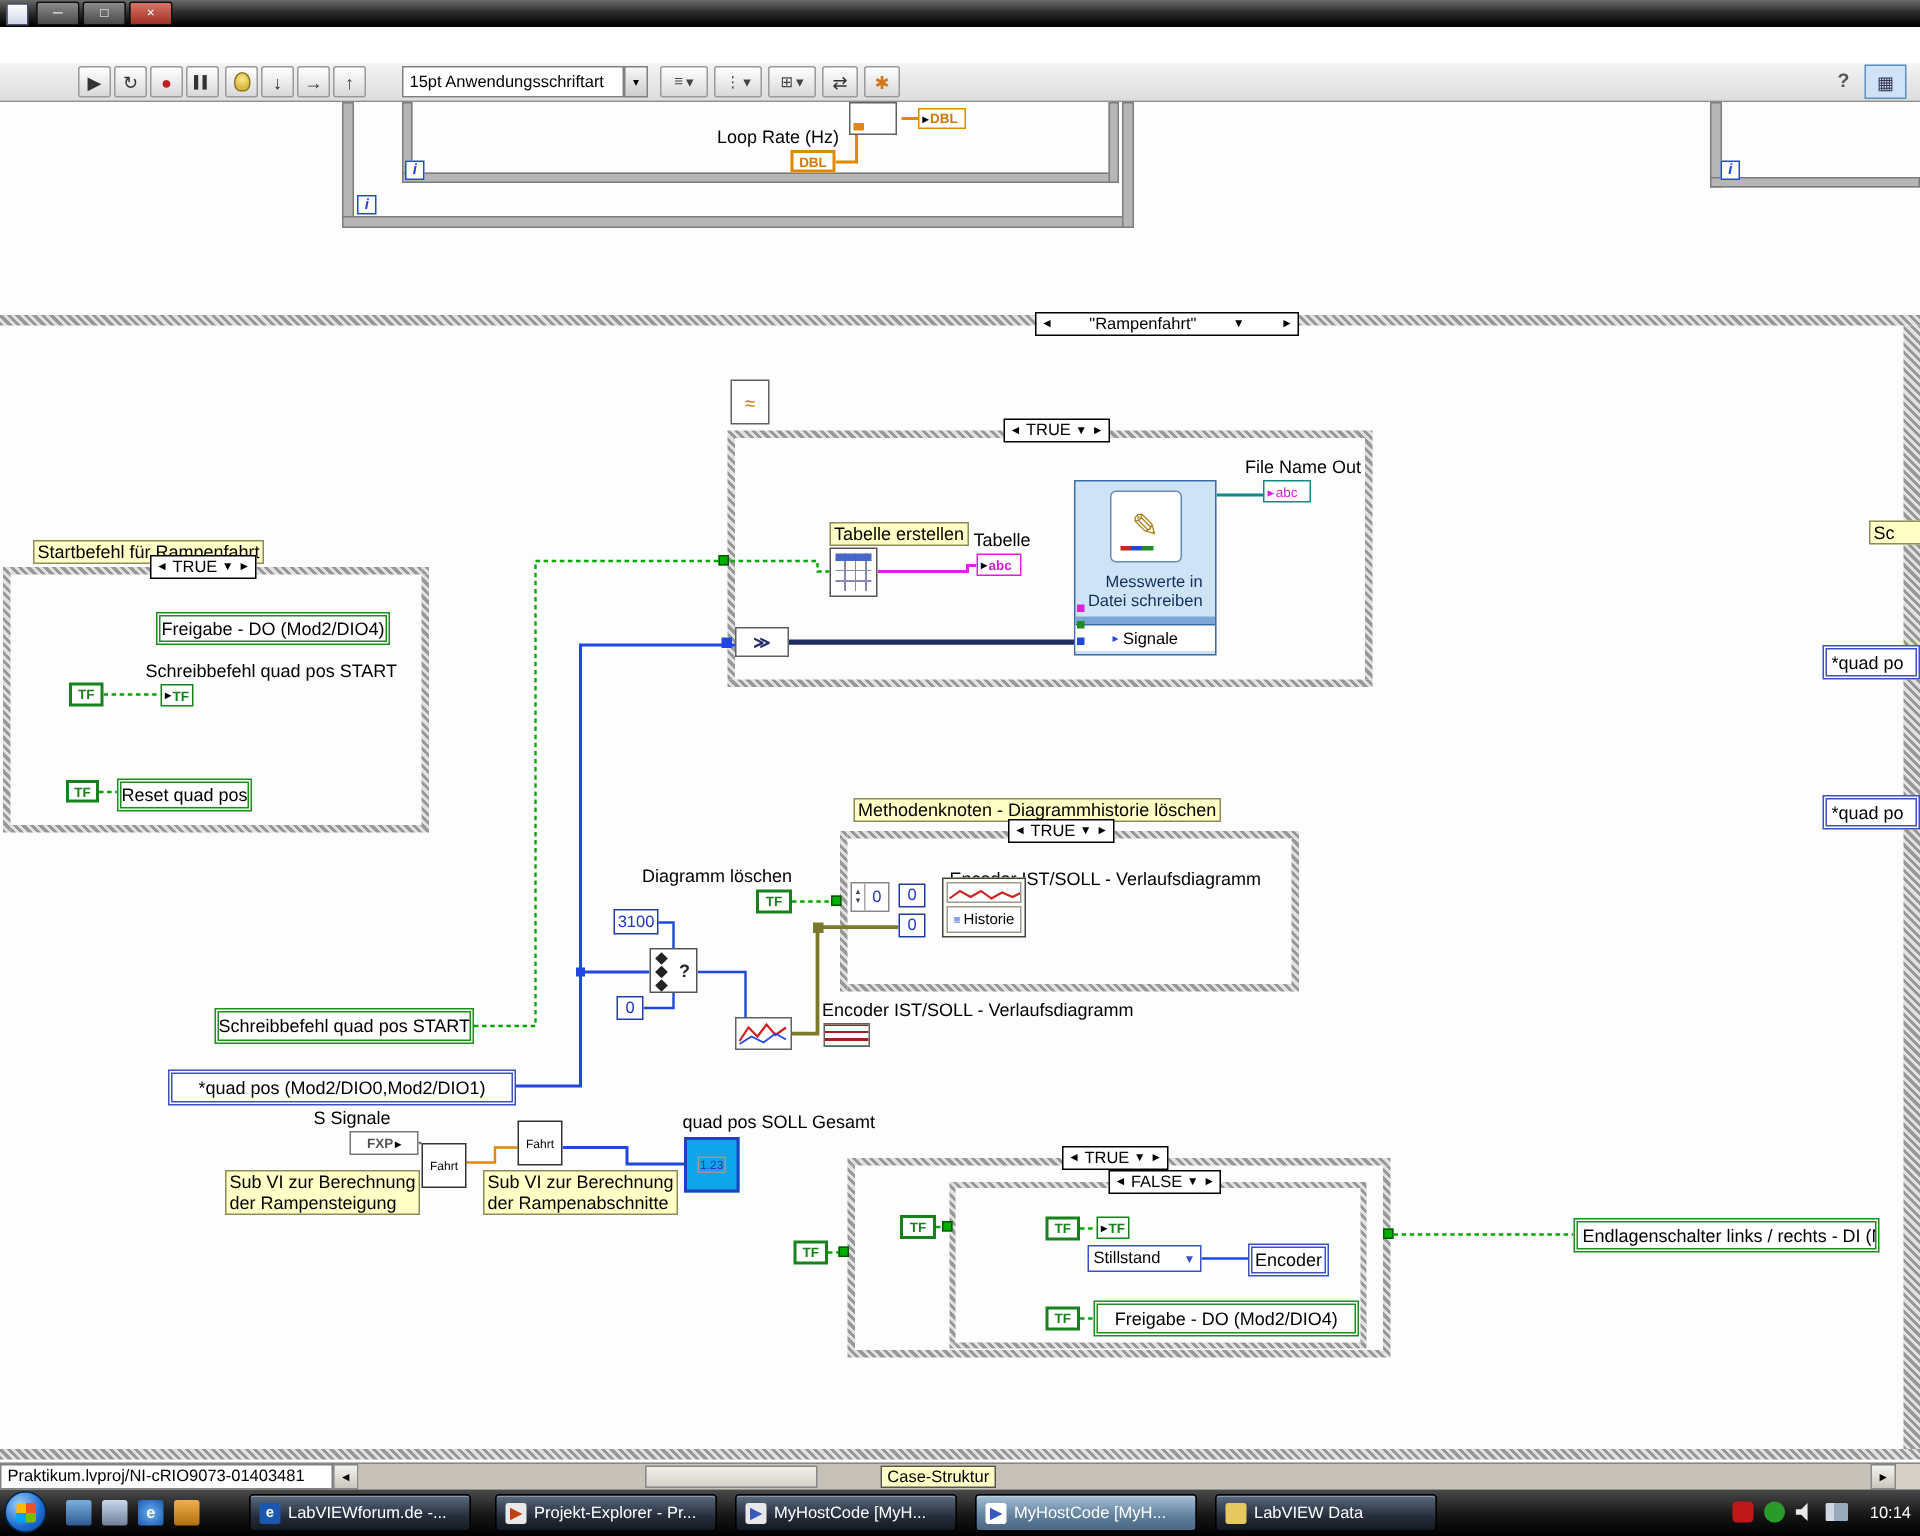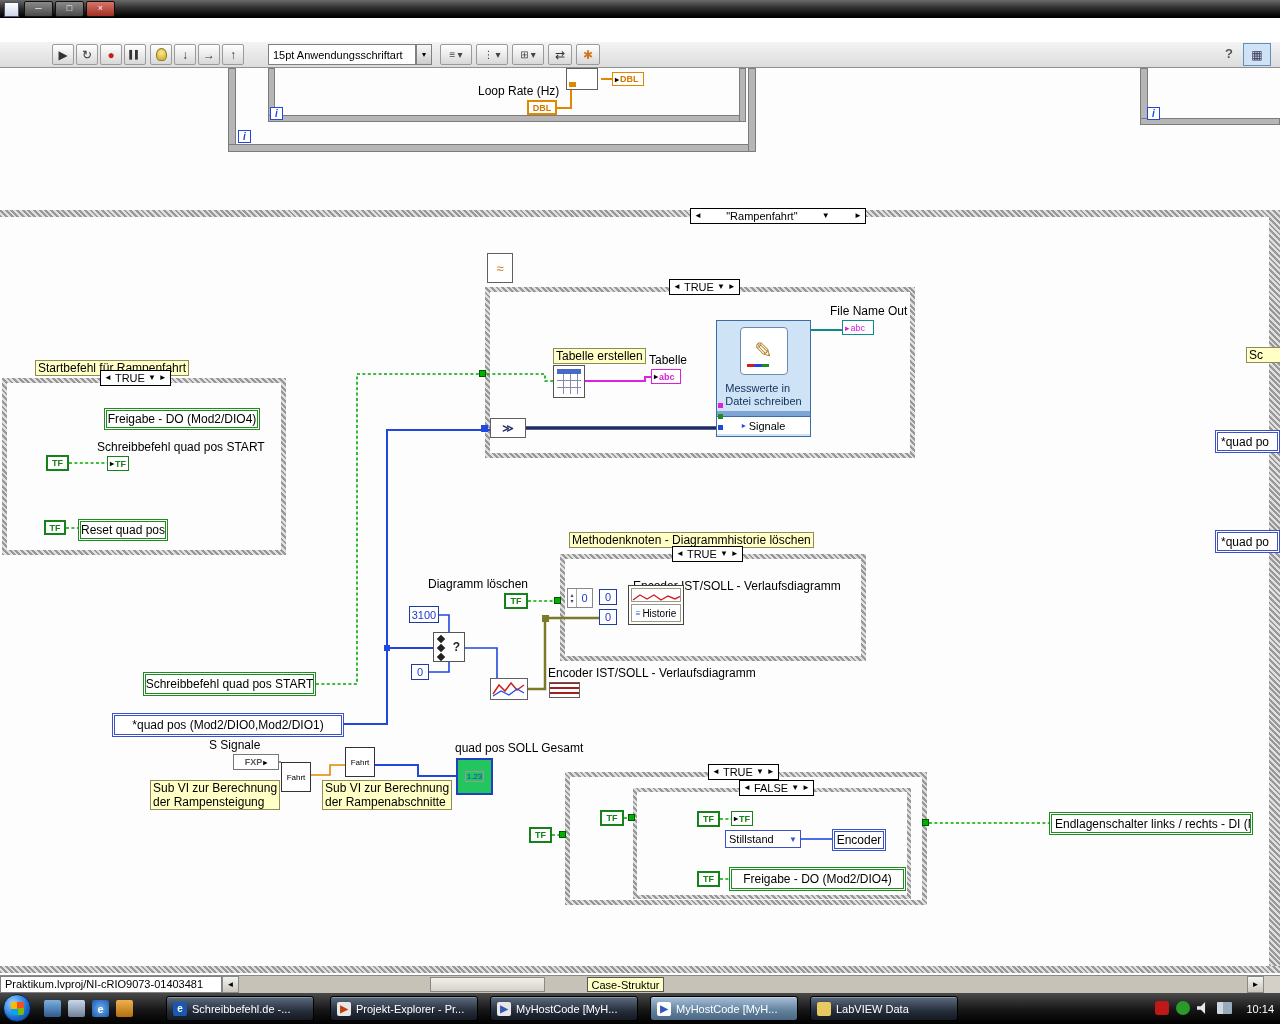--- a/index.html
+++ b/index.html
@@ -53,38 +53,38 @@
   .iterm{position:absolute;width:13px;height:13px;background:#fff;border:1px solid #2048e0;color:#2048e0;font-style:italic;font-weight:bold;font-size:10px;display:flex;align-items:center;justify-content:center;z-index:2;box-sizing:border-box}
   .iconbox{position:absolute;background:#fff;border:1px solid #606060;z-index:2;box-sizing:border-box}
   .tunnel{position:absolute;width:7px;height:7px;background:#00b000;border:1px solid #005800;z-index:4;box-sizing:border-box}
   .jsq{position:absolute;z-index:3}
   .fxp{position:absolute;background:#fff;border:1px solid #777;color:#555;font-weight:bold;font-size:9px;display:flex;align-items:center;justify-content:center;gap:1px;z-index:2;box-sizing:border-box}
   .enum{position:absolute;background:#fff;border:1px solid #3c50c8;color:#000;font-size:11px;display:flex;align-items:center;justify-content:space-between;padding:0 3px;z-index:2;box-sizing:border-box}
   .enum .dd{color:#3c50c8;font-size:8px}
   .expressvi{position:absolute;background:#cfe3f6;border:1px solid #3c6ea5;z-index:2;box-sizing:border-box;display:flex;flex-direction:column;align-items:center}
   .ex-icon{width:46px;height:46px;background:#fff;border:1px solid #6a8ab0;border-radius:4px;margin-top:6px;display:flex;align-items:center;justify-content:center;font-size:22px;color:#b08020;position:relative}
   .ex-icon::after{content:"";position:absolute;left:6px;bottom:7px;width:22px;height:3px;background:linear-gradient(90deg,#d02020 33%,#2048e0 33% 66%,#1e8c1e 66%)}
-  .ex-title{font-size:11px;color:#10305a;text-align:left;margin-top:7px;line-height:1.2}
+  .ex-title{font-size:11px;color:#10305a;text-align:right;margin-top:7px;line-height:1.2}
   .ex-div{width:100%;height:5px;background:#7ea6d4;margin-top:3px}
   .ex-port{width:100%;height:17px;background:#fff;border-top:1px solid #3c6ea5;display:flex;align-items:center;justify-content:center;gap:3px;font-size:11px}
   .ex-pins{position:absolute;left:1px;top:82px;display:flex;flex-direction:column;gap:6px}
   .ex-pins i{width:5px;height:5px;display:block}
   .selectnode{position:absolute;background:#fff;border:1px solid #555;z-index:2;box-sizing:border-box}
   .seldot{position:absolute;width:6px;height:6px;background:#222;transform:rotate(45deg)}
   .selq{position:absolute;right:4px;top:7px;font-size:12px;font-weight:bold;color:#222}
   .spinner{position:absolute;background:#fff;border:1px solid #888;display:flex;align-items:center;z-index:2;box-sizing:border-box}
   .spincol{width:8px;height:100%;border-right:1px solid #aaa;font-size:6px;line-height:6px;color:#446;display:flex;flex-direction:column;align-items:center;justify-content:center}
   .spinval{flex:1;text-align:center;color:#2038c8;font-size:11px}
   .invoke{position:absolute;background:#fffef2;border:1px solid #444;z-index:2;box-sizing:border-box}
   .inv-strip{margin:2px;height:12px;background:#fff;border:1px solid #999;overflow:hidden}
   .inv-item{margin:0 2px;height:16px;border:1px solid #999;background:#fff;font-size:10px;display:flex;align-items:center;justify-content:center;gap:2px}
   .inv-item b{color:#2048e0;font-size:8px}
   .tableicon{position:absolute;background:#fff;border:1px solid #555;z-index:2;box-sizing:border-box}
   .tableicon::before{content:"";position:absolute;inset:3px;background:linear-gradient(#4868c8 0 5px,transparent 5px),repeating-linear-gradient(0deg,transparent 0 6px,#88a 6px 7px),repeating-linear-gradient(90deg,transparent 0 6px,#88a 6px 7px)}
-  .ind123{position:absolute;border:2px solid #2040c0;background:#22c55e;z-index:2;box-sizing:border-box;display:flex;align-items:center;justify-content:center}
+  .ind123{position:absolute;border:2px solid #2040c0;background:#0ea5e9;z-index:2;box-sizing:border-box;display:flex;align-items:center;justify-content:center}
   .ind123 span{border:1px solid #999;font-size:8px;color:#2038c8;padding:0 1px}
   .abcind{position:absolute;background:#fff;border:1px solid #d820d8;color:#d820d8;font-weight:bold;font-size:9px;display:flex;align-items:center;gap:1px;padding:0 2px;z-index:2;box-sizing:border-box}
   .pathind{position:absolute;background:#fff;border:1px solid #0e8a8a;color:#d820d8;font-size:9px;display:flex;align-items:center;gap:1px;padding:0 2px;z-index:2;box-sizing:border-box}
   .vibox{position:absolute;background:#fff;border:1px solid #333;z-index:2;box-sizing:border-box;display:flex;align-items:center;justify-content:center;font-size:8px;text-align:center}
 
   
   .statusbar{position:absolute;left:0;top:975px;width:1280px;height:18px;background:#d4d0c8;border-top:1px solid #888;box-sizing:border-box;z-index:20}
   .sb-tab{position:absolute;left:0;top:0;width:222px;height:17px;background:#fff;border:1px solid #808080;font-size:11px;padding:1px 4px;box-sizing:border-box;white-space:nowrap;overflow:hidden}
   .sb-arr{position:absolute;top:0;width:17px;height:17px;background:linear-gradient(#f4f4f0,#cac6bc);border:1px solid #888;font-size:8px;display:flex;align-items:center;justify-content:center;box-sizing:border-box}
   .sb-track{position:absolute;left:239px;top:0;width:1008px;height:17px;background:#c6c2b8}
@@ -252,21 +252,21 @@
       </div>
       <div class="ex-pins">
         <i style="background:#e020e0"></i>
           <i style="background:#1e8c1e"></i>
           <i style="background:#2048e0"></i>
       </div>
     </div>
     <div class="tunnel" style="left:479px;top:302px"></div>
     <div class="jsq" style="left:481px;top:357px;width:7px;height:7px;background:#2048e0"></div>
 
-    <div class="ylbl" style="left:35px;top:292px">Startbefehl für Rampenfahrt</div>
+    <div class="ylbl" style="left:22px;top:292px">Startbefehl für Rampenfahrt</div>
     <div class="case" style="left:2px;top:310px;width:284px;height:177px"></div>
     <div class="sel" style="left:100px;top:302px">
       <span class="arr">◄</span>
       <span>TRUE</span>
       <span class="arr">▼</span>
       <span class="arr">►</span>
     </div>
     <div class="gnode" style="left:104px;top:340px;width:156px;height:22px">Freigabe - DO (Mod2/DIO4)</div>
     <div class="lbl" style="left:97px;top:372px">Schreibbefehl quad pos START</div>
     <div class="tfc" style="left:46px;top:387px">TF</div>
@@ -397,21 +397,21 @@
   </div>
 
   <div class="taskbar">
     <div class="orb"></div>
     <div class="ql" style="left:44px;background:linear-gradient(#7ab0e0,#305a90)"></div>
     <div class="ql" style="left:68px;background:linear-gradient(#c8d8ea,#70809a)"></div>
     <div class="ql" style="left:92px;background:radial-gradient(circle,#6ab0f0,#1a58b0);color:#fff;display:flex;align-items:center;justify-content:center;font-size:11px;font-weight:bold">e</div>
     <div class="ql" style="left:116px;background:linear-gradient(#f0b050,#b07010)"></div>
     <div class="taskbtn" style="left:166px">
       <span class="tb-ico" style="background:#1a58b0;color:#fff">e</span>
-      <span>Schreibbefehl.de -...</span>
+      <span>LabVIEWforum.de -...</span>
     </div>
     <div class="taskbtn" style="left:330px">
       <span class="tb-ico" style="background:#e8e8e8;color:#c04010">▶</span>
       <span>Projekt-Explorer - Pr...</span>
     </div>
     <div class="taskbtn" style="left:490px">
       <span class="tb-ico" style="background:#e8e8e8;color:#3858c0">▶</span>
       <span>MyHostCode [MyH...</span>
     </div>
     <div class="taskbtn active" style="left:650px">

